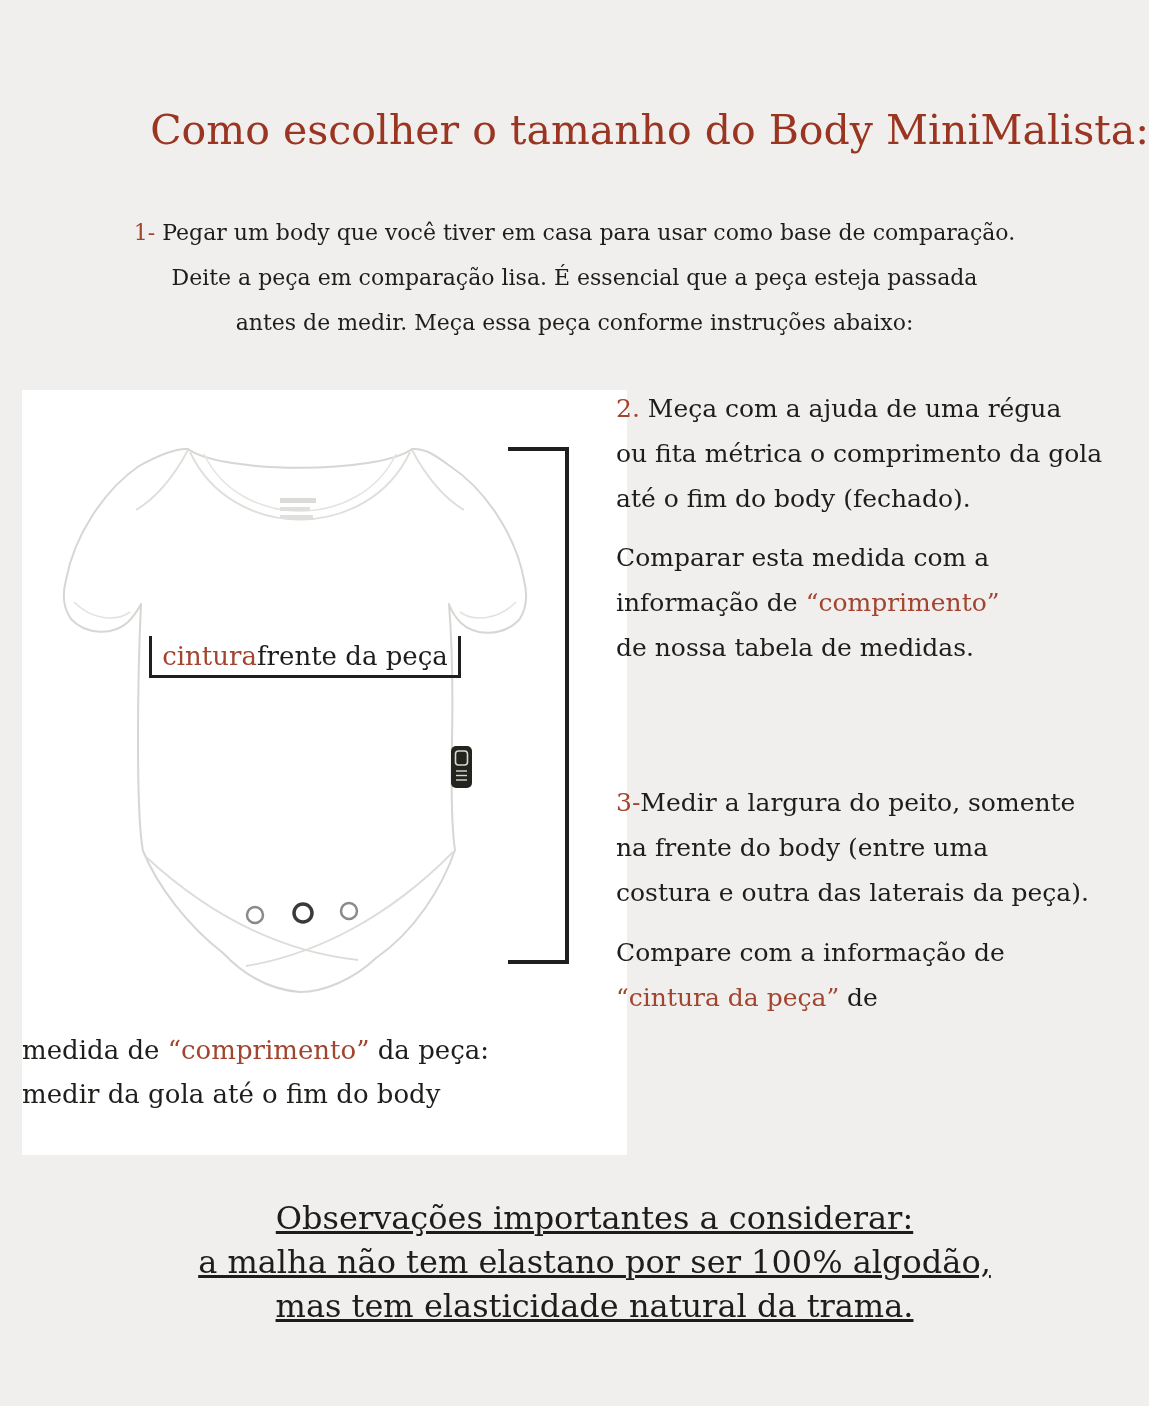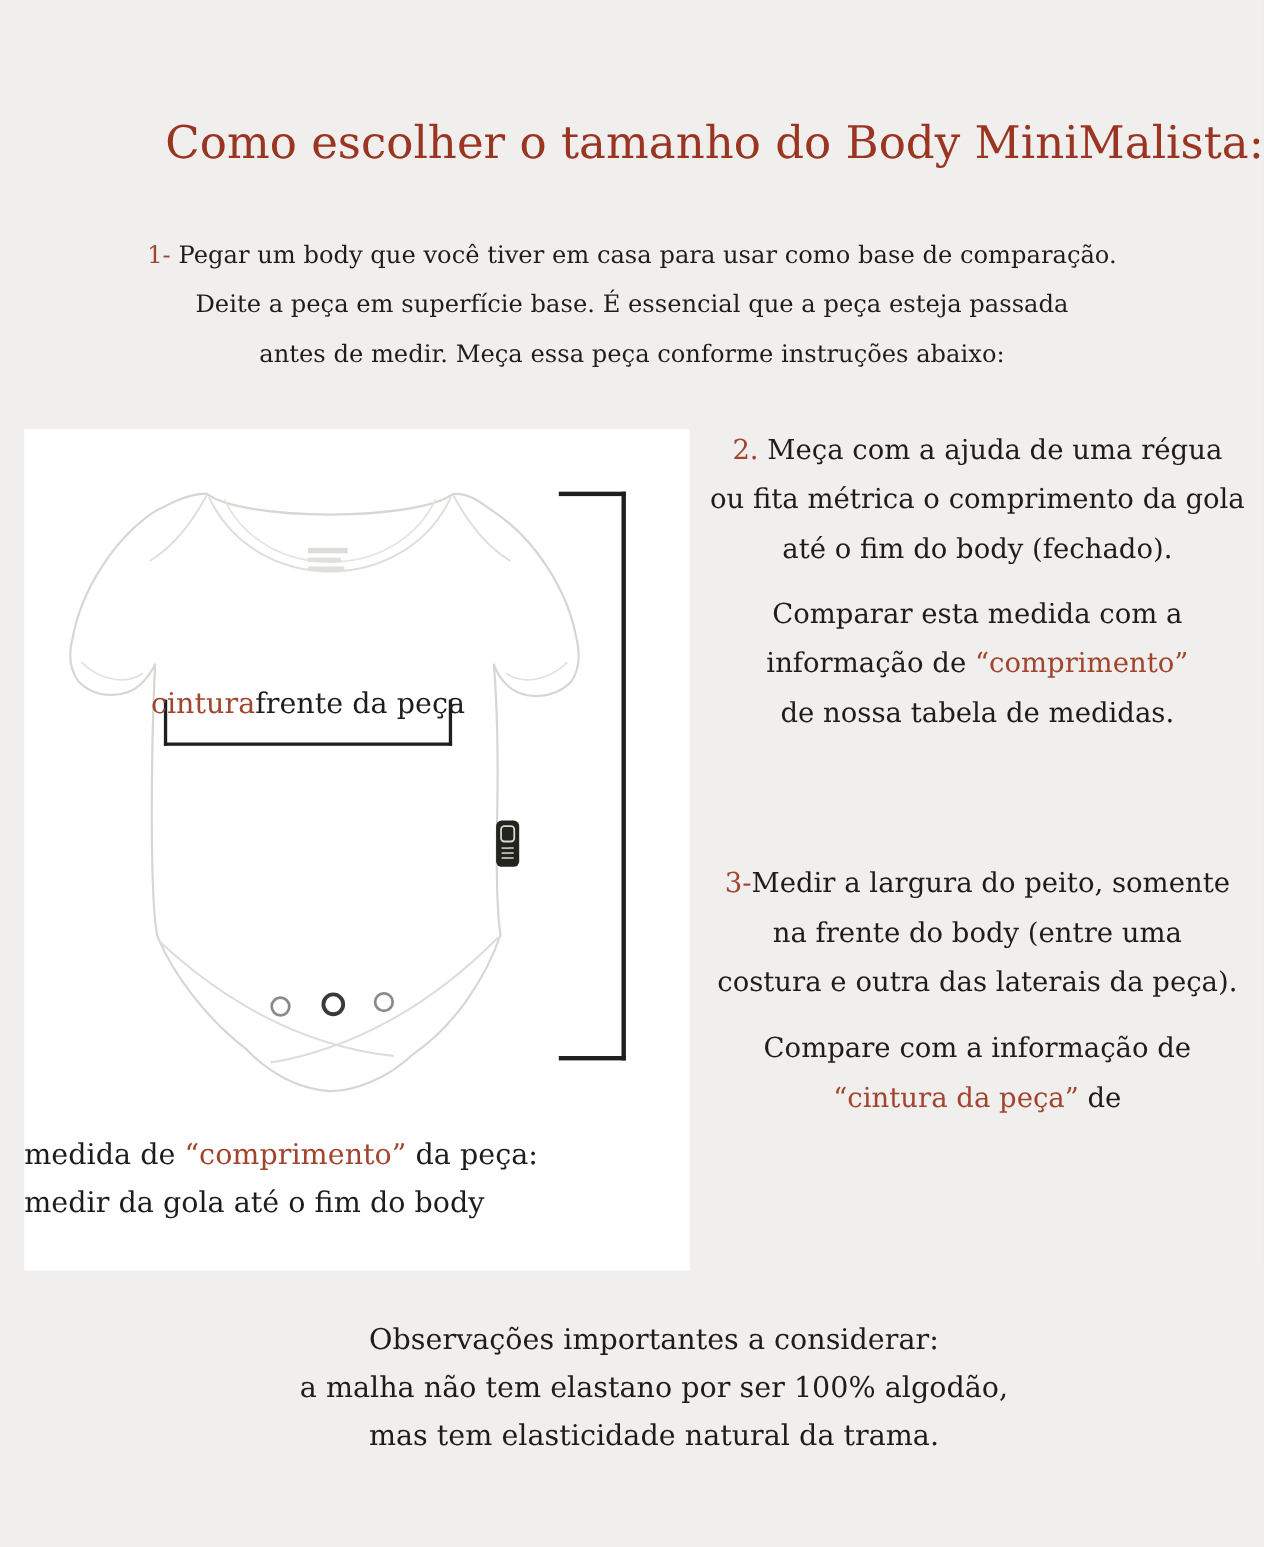--- a/index.html
+++ b/index.html
@@ -31,64 +31,64 @@
   }
   .line{white-space:nowrap;}
   .accent{color:var(--accent);}
   
   .photo-box{
     position:absolute;left:22px;top:390px;width:605px;height:765px;
     background:#ffffff;
   }
   .photo-box svg{position:absolute;left:0;top:0;}
   .waist-label{
-    position:absolute;left:127px;top:246px;width:262px;height:42px;
+    position:absolute;left:127px;top:246px;width:312px;height:42px;
     border-left:3px solid var(--line);
     border-right:3px solid var(--line);
     border-bottom:3px solid var(--line);
     display:flex;align-items:flex-end;justify-content:center;
-    font-size:26px;padding-bottom:20px;box-sizing:border-box;
+    font-size:26px;padding-bottom:4px;box-sizing:border-box;
     white-space:nowrap;
   }
   .length-bracket{
     position:absolute;left:486px;top:57px;width:61px;height:517px;
     border-top:4px solid var(--line);
     border-right:4px solid var(--line);
     border-bottom:4px solid var(--line);
     box-sizing:border-box;
   }
   .caption{
     position:absolute;left:0;top:638px;width:100%;
     text-align:left;font-size:26px;line-height:44px;
   }
   
   .right-col{
-    position:absolute;left:640px;top:386px;width:505px;
-    text-align:center;font-size:25px;line-height:45px;
+    position:absolute;left:616px;top:386px;width:505px;
+    text-align:left;font-size:25px;line-height:45px;
     padding-right:8px;box-sizing:border-box;
   }
   .block-b{margin-top:14px;}
   .block-c{margin-top:110px;}
   .block-d{margin-top:15px;}
   .observations{
     position:absolute;top:1196px;left:0;width:100%;
-    text-align:center;font-size:26px;line-height:44px;
-    padding-left:40px;box-sizing:border-box;
+    text-align:center;font-size:32px;line-height:44px;
+    padding-left:40px;box-sizing:border-box;text-decoration:underline;
   }
 </style>
 </head>
 <body>
 
 <div class="page">
 
   <h1 class="title">Como escolher o tamanho do Body MiniMalista:</h1>
 
   <div class="intro">
     <div class="line"><span class="accent">1-</span><span> Pegar um body que você tiver em casa para usar como base de comparação.</span></div>
-    <div class="line">Deite a peça em superfície base. É essencial que a peça esteja passada</div>
+    <div class="line">Deite a peça em comparação lisa. É essencial que a peça esteja passada</div>
     <div class="line">antes de medir. Meça essa peça conforme instruções abaixo:</div>
   </div>
 
   <div class="photo-box">
 
     <svg width="605" height="765" viewBox="0 0 605 765" aria-hidden="true">
 
       <path d="M117 76 C135 66 152 58 166 59 C200 84 356 84 390 59 C404 58 414 66 428 76 C464 100 494 146 502 190 C506 206 504 220 497 230 C480 247 453 246 439 233 C433 227 429 220 427 214 C430 252 431 300 430 350 C429 400 430 440 433 460 C420 498 392 542 354 568 C331 590 301 602 278 602 C250 600 223 586 201 563 C166 536 136 497 121 461 C117 440 116 400 116 350 C116 300 117 255 119 214 C116 220 112 226 106 232 C92 245 65 246 49 229 C42 219 40 205 44 190 C52 146 82 100 117 76 Z" fill="#ffffff" stroke="#D6D6D3" stroke-width="2" stroke-linejoin="round"></path>
 
       <path d="M168 62 C210 152 346 152 388 62" fill="none" stroke="#DEDEDB" stroke-width="1.8"></path>

